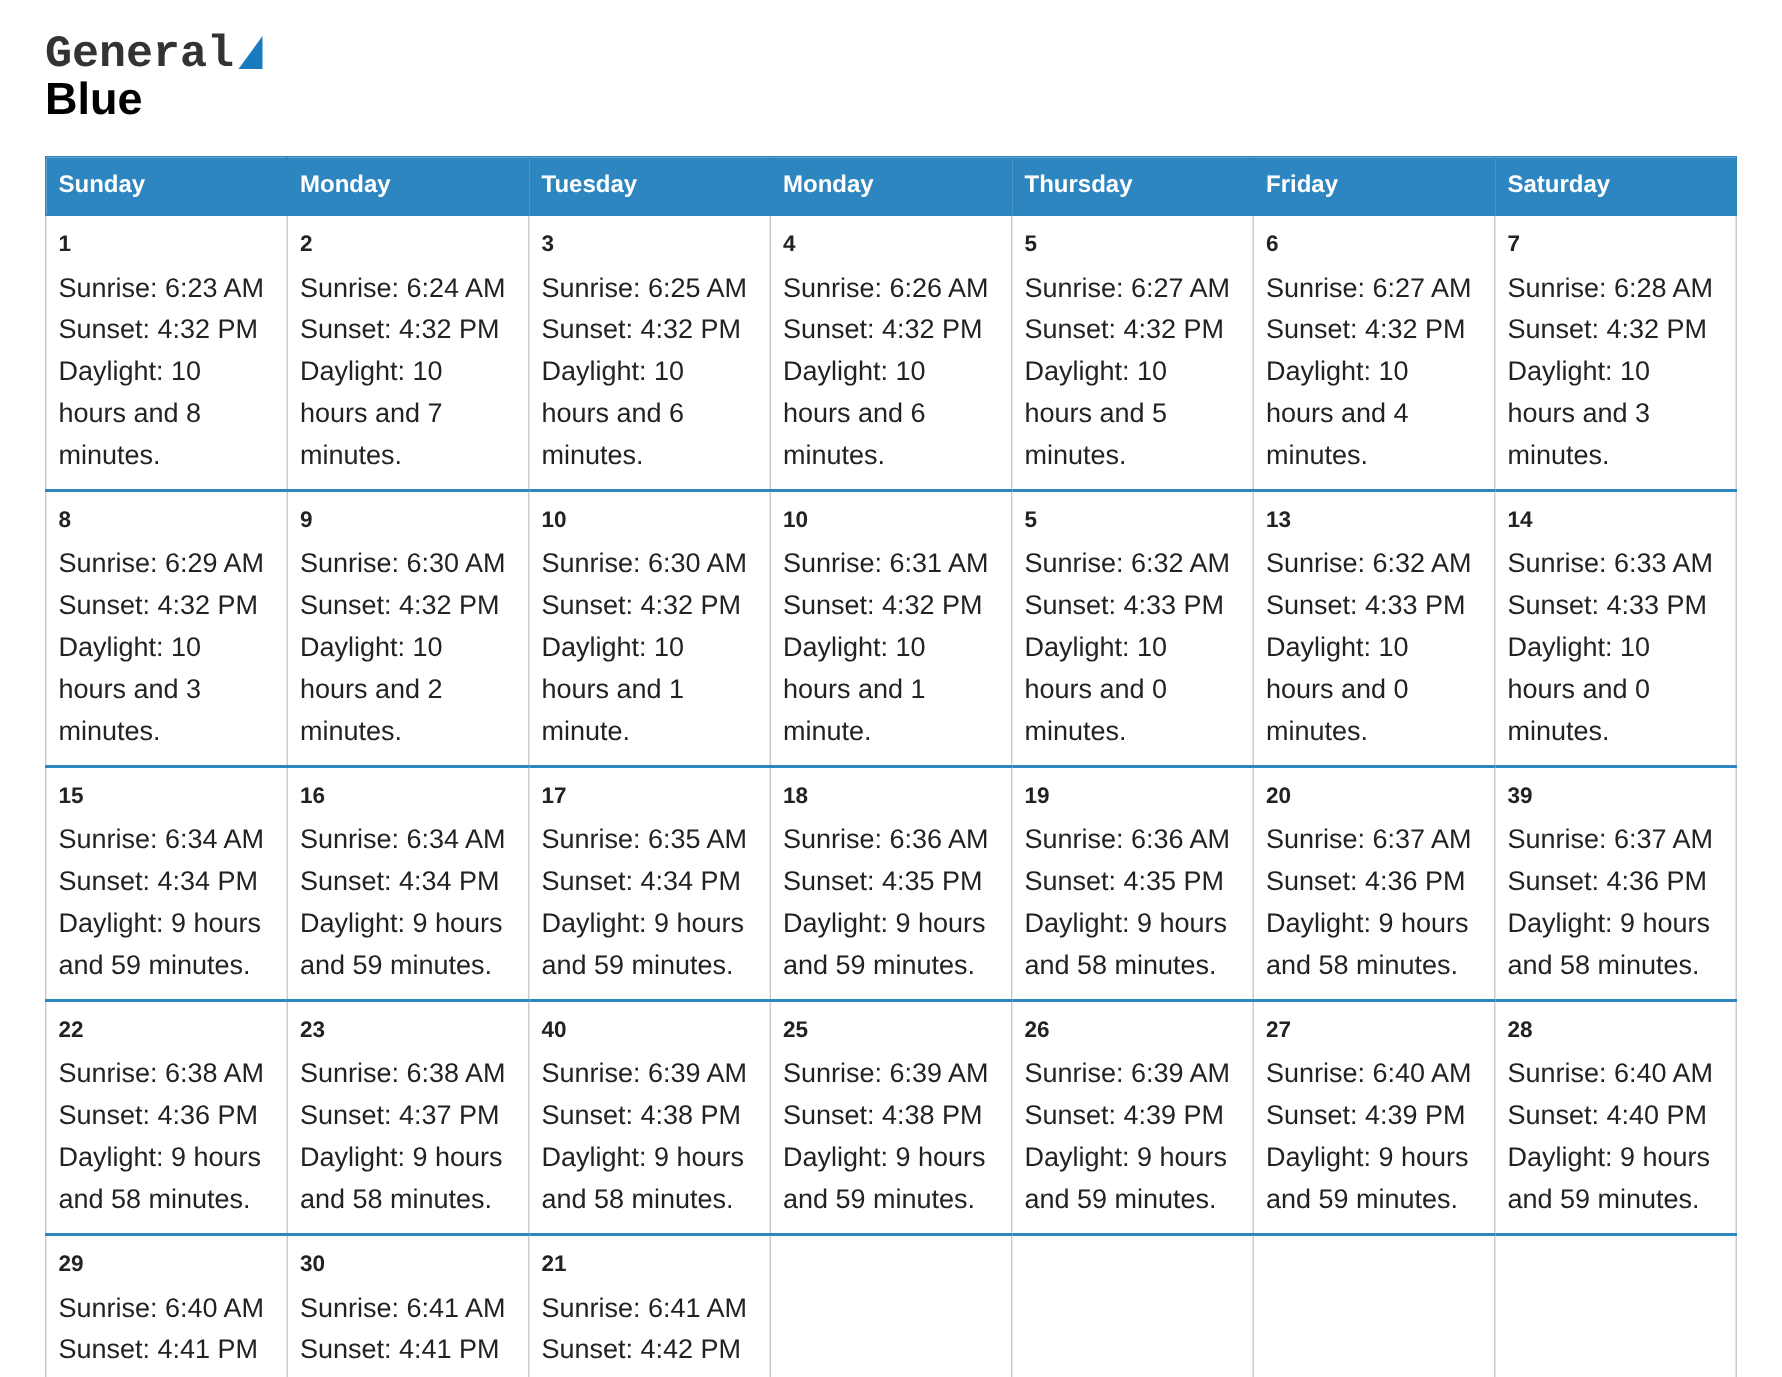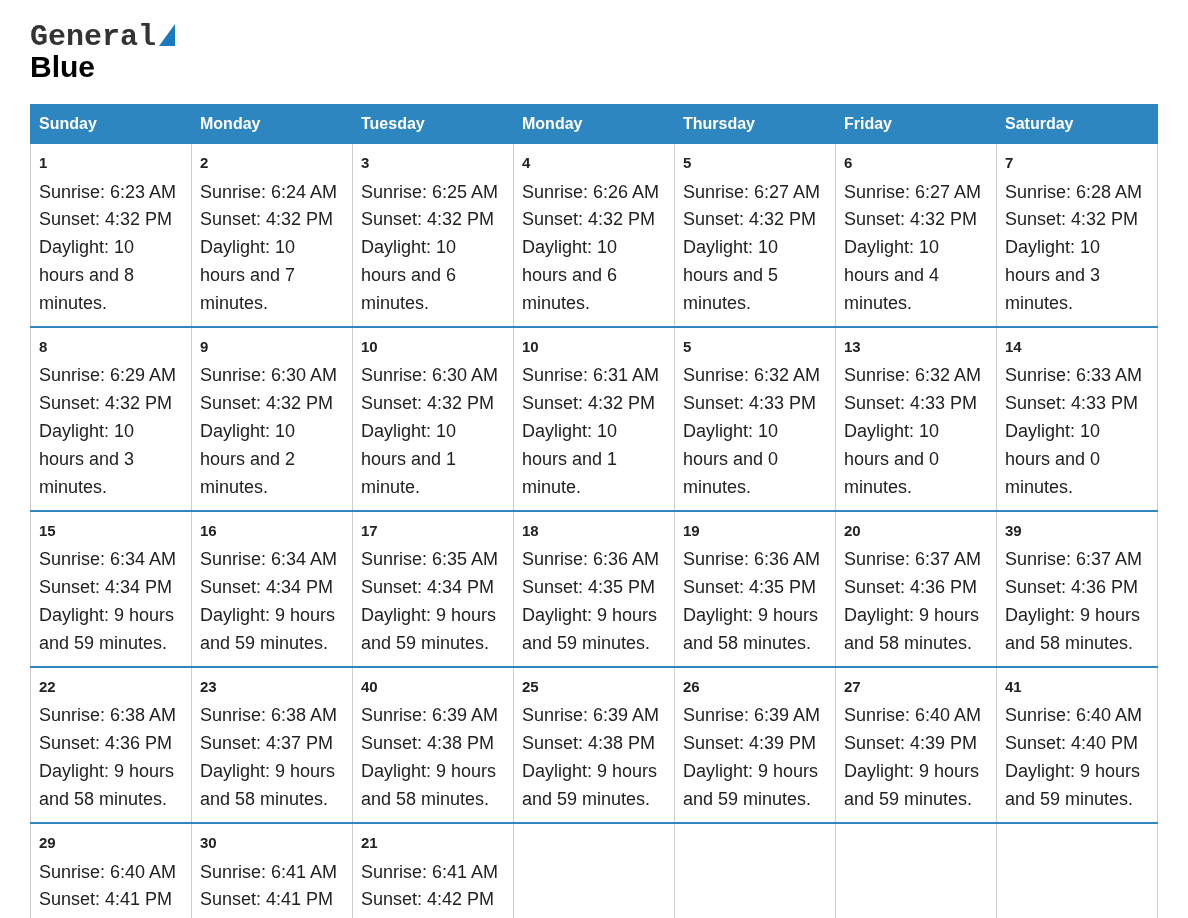--- a/index.html
+++ b/index.html
@@ -242,21 +242,21 @@
         </td>
         <td>
           <span class="day-num">26</span>
           <div class="day-info">Sunrise: 6:39 AM<br>Sunset: 4:39 PM<br>Daylight: 9 hours and 59 minutes.</div>
         </td>
         <td>
           <span class="day-num">27</span>
           <div class="day-info">Sunrise: 6:40 AM<br>Sunset: 4:39 PM<br>Daylight: 9 hours and 59 minutes.</div>
         </td>
         <td>
-          <span class="day-num">41</span>
+          <span class="day-num">28</span>
           <div class="day-info">Sunrise: 6:40 AM<br>Sunset: 4:40 PM<br>Daylight: 9 hours and 59 minutes.</div>
         </td>
       </tr>
       <tr>
         <td>
           <span class="day-num">29</span>
           <div class="day-info">Sunrise: 6:40 AM<br>Sunset: 4:41 PM<br>Daylight: 10 hours and 0 minutes.</div>
         </td>
         <td>
           <span class="day-num">30</span>

